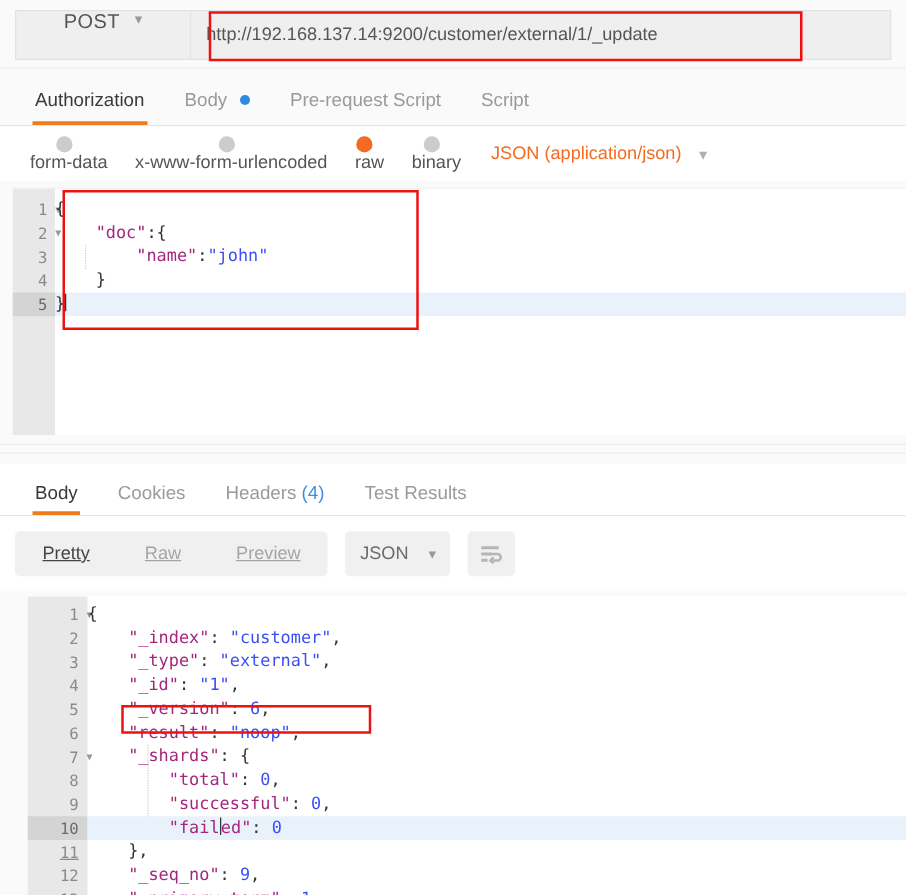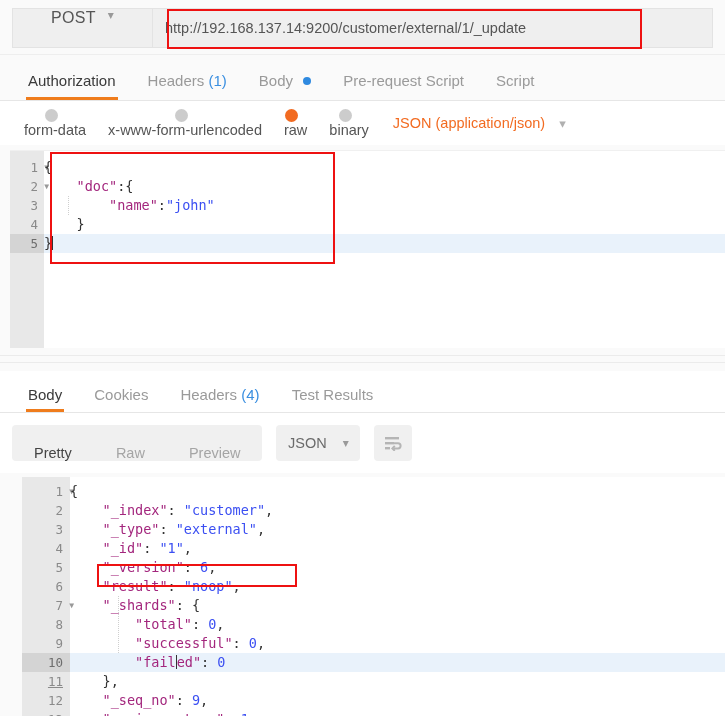--- a/index.html
+++ b/index.html
@@ -198,23 +198,24 @@
   }
   .seg-group {
     margin-left: 12px;
     height: 36px;
     background: #f0f0f0;
     border-radius: 4px;
     display: flex; align-items: center;
   }
   .seg {
     padding: 0 22px; height: 36px;
-    display: flex; align-items: flex-end;
+    display: flex; align-items: center;
     font-size: 14.5px; color: #a5a5a5;
     cursor: pointer;
+    text-decoration: underline;
   }
   .seg.active { color: #444; }
   .fmt-select {
     margin-left: 14px;
     height: 36px; min-width: 84px;
     background: #f0f0f0; border-radius: 4px;
     display: flex; align-items: center; justify-content: center;
     font-size: 14.5px; color: #6b6b6b;
     cursor: pointer;
   }
@@ -255,24 +256,20 @@
   </div>
   <div class="url-input-wrap">
     <span class="url-text">http://192.168.137.14:9200/customer/external/1/_update</span>
   </div>
 </div>
 <div class="ann-url"></div>
 
 <div class="req-tabs">
   <div class="tab active">
     <span>Authorization</span>
-  </div>
-  <div class="tab">
-    <span>Headers</span>
-    <span class="count">(1)</span>
   </div>
   <div class="tab">
     <span>Body</span>
     <span class="dot"></span>
   </div>
   <div class="tab">
     <span>Pre-request Script</span>
   </div>
   <div class="tab">
     <span>Script</span>

